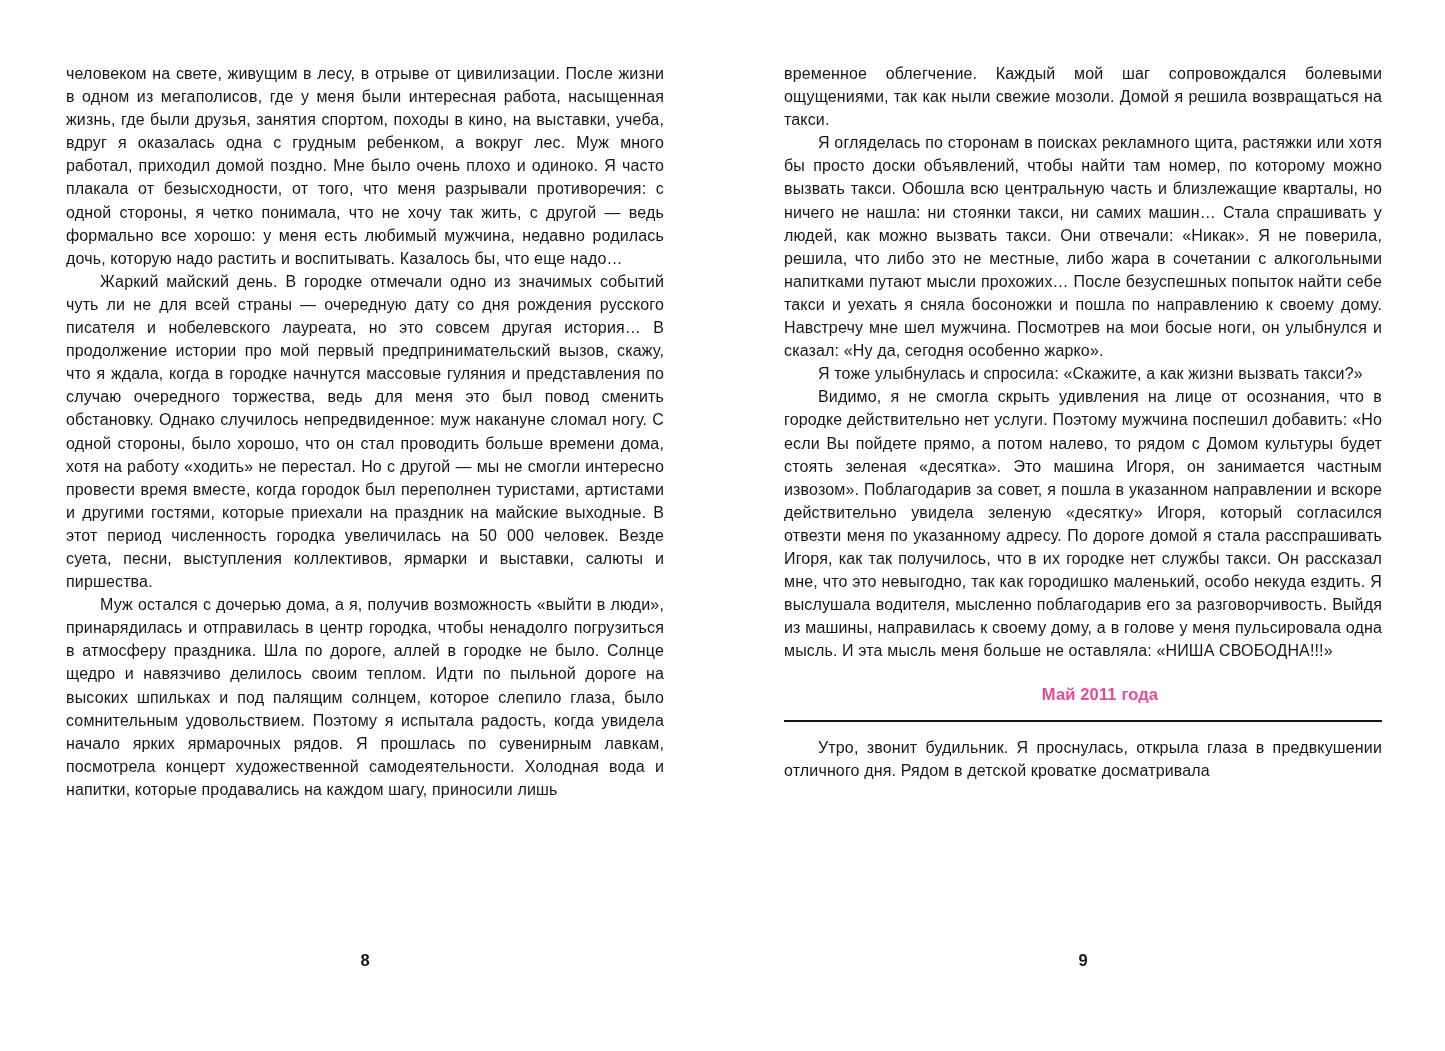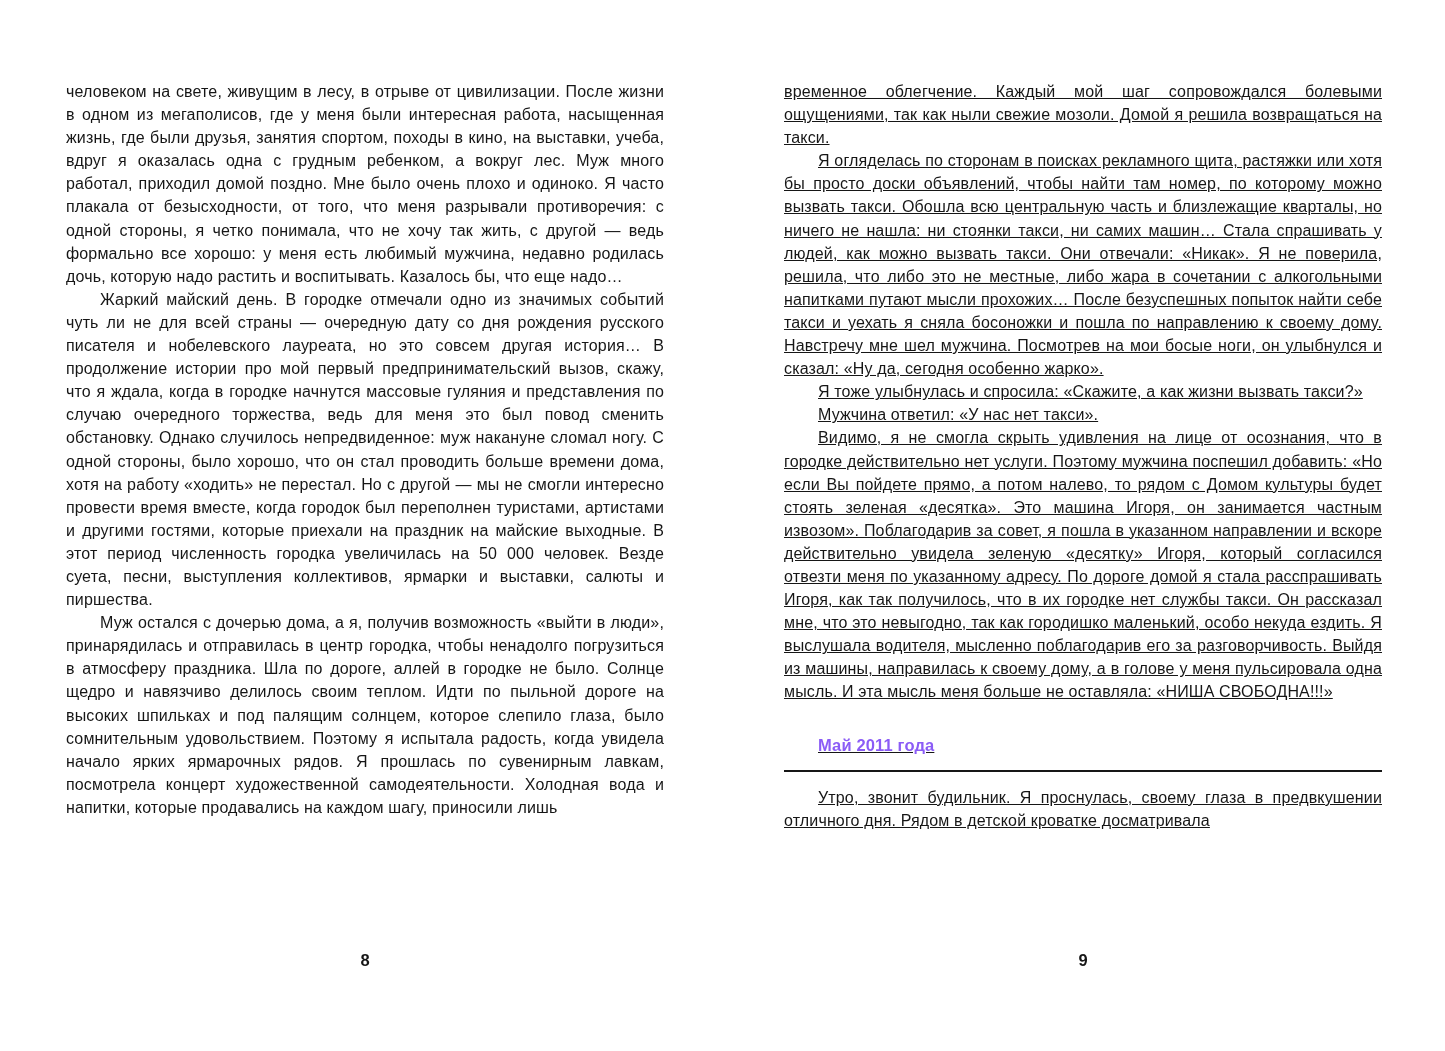--- a/index.html
+++ b/index.html
@@ -15,46 +15,45 @@
     overflow: hidden;
     font-family: "Liberation Sans", sans-serif;
     color: #161616;
   }
   .page {
     position: absolute;
     top: 0;
     height: 1051px;
   }
   .page-left  { left: 66px;  width: 598px; }
-  .page-right { left: 784px; width: 598px; text-decoration: underline; }
+  .page-right { left: 784px; width: 598px; }
   .page-body {
     padding-top: 62px;
     font-size: 16px;
     line-height: 23.1px;
     text-align: justify;
     letter-spacing: 0.15px;
   }
   p.para {
     margin: 0;
     text-indent: 34px;
   }
   p.para.noindent {
     text-indent: 0;
-    margin-top: 18px;
   }
   h2.heading {
-    margin: 30px 0 14px 0;
+    margin: 21px 0 14px 0;
     padding: 0 0 13px 0;
     font-size: 16.5px;
     font-weight: 700;
     line-height: 23.1px;
     text-indent: 34px;
-    text-align: left;
+    text-align: center;
     border-bottom: 2px solid #161616;
-    color: #8b5cf6;
+    color: #ec4899;
   }
   .page-number {
     position: absolute;
     top: 951px;
     left: 0;
     width: 100%;
     text-align: center;
     font-size: 16.5px;
     font-weight: 700;
     color: #161616;
@@ -72,21 +71,20 @@
         <p class="para">Муж остался с дочерью дома, а я, получив возможность «выйти в люди», принарядилась и отправилась в центр городка, чтобы ненадолго погрузиться в атмосферу праздника. Шла по дороге, аллей в городке не было. Солнце щедро и навязчиво делилось своим теплом. Идти по пыльной дороге на высоких шпильках и под палящим солнцем, которое слепило глаза, было сомнительным удовольствием. Поэтому я испытала радость, когда увидела начало ярких ярмарочных рядов. Я прошлась по сувенирным лавкам, посмотрела концерт художественной самодеятельности. Холодная вода и напитки, которые продавались на каждом шагу, приносили лишь</p>
       </div>
     <div class="page-number">8</div>
   </section>
 
   <section class="page page-right">
     <div class="page-body">
         <p class="para noindent">временное облегчение. Каждый мой шаг сопровождался болевыми ощущениями, так как ныли свежие мозоли. Домой я решила возвращаться на такси.</p>
         <p class="para">Я огляделась по сторонам в поисках рекламного щита, растяжки или хотя бы просто доски объявлений, чтобы найти там номер, по которому можно вызвать такси. Обошла всю центральную часть и близлежащие кварталы, но ничего не нашла: ни стоянки такси, ни самих машин… Стала спрашивать у людей, как можно вызвать такси. Они отвечали: «Никак». Я не поверила, решила, что либо это не местные, либо жара в сочетании с алкогольными напитками путают мысли прохожих… После безуспешных попыток найти себе такси и уехать я сняла босоножки и пошла по направлению к своему дому. Навстречу мне шел мужчина. Посмотрев на мои босые ноги, он улыбнулся и сказал: «Ну да, сегодня особенно жарко».</p>
         <p class="para">Я тоже улыбнулась и спросила: «Скажите, а как жизни вызвать такси?»</p>
-        <p class="para">Мужчина ответил: «У нас нет такси».</p>
         <p class="para">Видимо, я не смогла скрыть удивления на лице от осознания, что в городке действительно нет услуги. Поэтому мужчина поспешил добавить: «Но если Вы пойдете прямо, а потом налево, то рядом с Домом культуры будет стоять зеленая «десятка». Это машина Игоря, он занимается частным извозом». Поблагодарив за совет, я пошла в указанном направлении и вскоре действительно увидела зеленую «десятку» Игоря, который согласился отвезти меня по указанному адресу. По дороге домой я стала расспрашивать Игоря, как так получилось, что в их городке нет службы такси. Он рассказал мне, что это невыгодно, так как городишко маленький, особо некуда ездить. Я выслушала водителя, мысленно поблагодарив его за разговорчивость. Выйдя из машины, направилась к своему дому, а в голове у меня пульсировала одна мысль. И эта мысль меня больше не оставляла: «НИША СВОБОДНА!!!»</p>
         <h2 class="heading">Май 2011 года</h2>
-        <p class="para">Утро, звонит будильник. Я проснулась, своему глаза в предвкушении отличного дня. Рядом в детской кроватке досматривала</p>
+        <p class="para">Утро, звонит будильник. Я проснулась, открыла глаза в предвкушении отличного дня. Рядом в детской кроватке досматривала</p>
       </div>
     <div class="page-number">9</div>
   </section>
 
 </div>
 
 </body></html>

